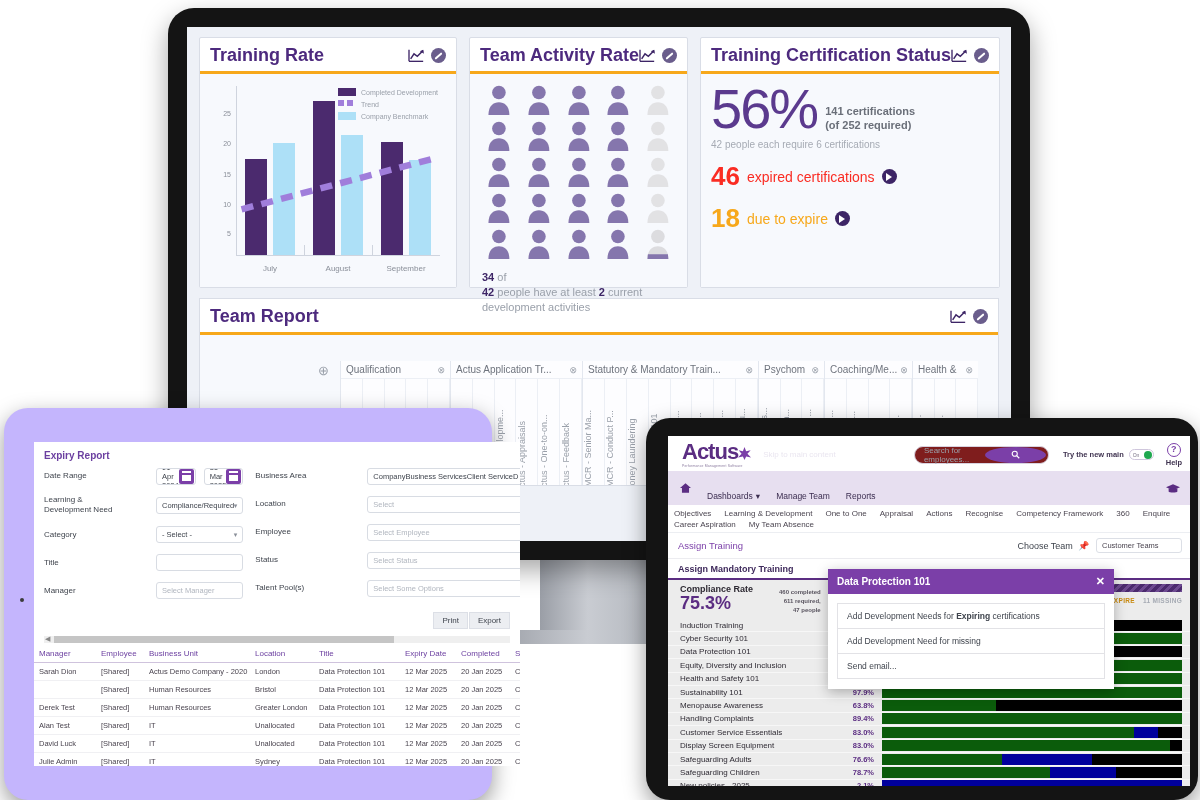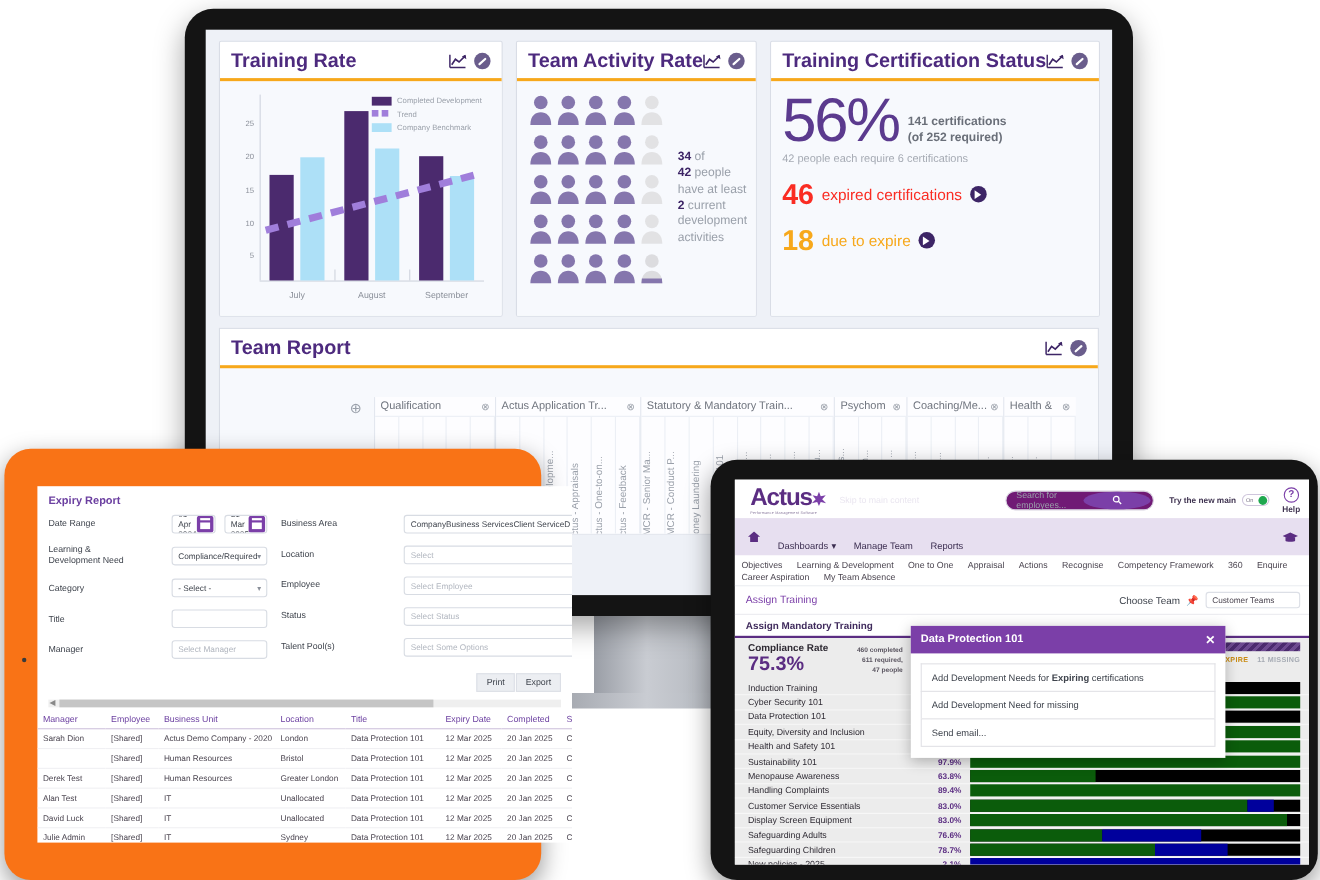--- a/index.html
+++ b/index.html
@@ -95,21 +95,21 @@
   .legend { position: absolute; right: 8px; top: 6px; }
   .legend-row { display: flex; align-items: center; gap: 5px; margin-bottom: 4px; }
   .legend-sw { width: 18px; height: 8px; }
   .legend-sw.dev { background: #4b2a6e; }
   .legend-sw.bench { background: #ade0f7; }
   .legend-sw.trend { background: transparent; display:flex; gap:3px; }
   .legend-sw.trend i { width:6px; height:6px; background:#a07edb; display:block;}
   .legend-txt { font-size: 7px; color: #9aa0aa; white-space: nowrap; }
 
   
-  .ta-wrap { display: flex; gap: 10px; height: 195px; }
+  .ta-wrap { display: flex; gap: 10px; height: 195px; flex-direction: column; }
   .people-grid { display: grid; grid-template-columns: repeat(5, 1fr);
                  gap: 4px 2px; flex: 0 0 63%; align-content: start; padding-top:2px;}
   .person { width: 100%; height: 32px; }
   .ta-text { flex: 1; display: flex; align-items: center; font-size: 11px;
              color: #9aa0aa; line-height: 1.35; padding-left: 2px; }
   .ta-text b { color: #3d2566; }
 
   
   .cert-body { height: 195px; position: relative; }
   .cert-top { display: flex; align-items: flex-start; gap: 8px; }
@@ -157,21 +157,21 @@
                    color: #4d2a7e; font-weight: bold; }
   .dotgrid { position: absolute; left: 140px; top: 144px; display: grid;
              grid-template-columns: repeat(7, 22px); gap: 0; }
   .dot { width: 22px; height: 22px; display: flex; align-items: center; justify-content: center; }
   .dot i { width: 15px; height: 15px; border-radius: 50%; display: block; border:1px solid #e0e3ea;}
 
   
   #laptop {
     position: absolute; left: 4px; top: 408px;
     width: 488px; height: 392px;
-    background: #f97316;
+    background: #c4b5fd;
     border-radius: 24px;
     box-shadow: 0 8px 22px rgba(0,0,0,.4);
   }
   #laptop .bezel-inner {
     position: absolute; left: 30px; top: 34px;
     width: 486px; height: 324px;
     background: #fff; overflow: hidden;
   }
   #laptop .cam { position:absolute; left:16px; top:190px; width:4px; height:4px;
                  border-radius:50%; background:#3b3b3b;}
@@ -228,21 +228,21 @@
   }
   .actus-head { display: flex; align-items: center; padding: 5px 8px 3px 14px; background:#fff;}
   .actus-logo { font-size: 22px; font-weight: bold; color: #5b2d82; letter-spacing:-1px;
                 position: relative; line-height:1; }
   .logo-star { display:inline-block; width:13px; height:13px; position:relative; top:1px;}
   .logo-tag { font-size: 3.4px; color:#8a7a9e; letter-spacing:.2px; margin-top:1px;}
   .skip { font-size: 8px; color: #eae6f0; margin-left: 12px; }
   .search-wrap { margin-left: auto; display: flex; align-items: center; }
   .search-box {
     border: 1px solid #d8d3e0; border-radius: 11px; height: 18px; width: 135px;
-    display: flex; align-items: center; padding: 0 2px 0 9px; background:#701a75;
+    display: flex; align-items: center; padding: 0 2px 0 9px; background:#7f1d1d;
   }
   .search-box span { font-size: 8px; color: #9aa0aa; flex: 1; }
   .search-btn { width: 16px; height: 16px; border-radius: 50%; background: #7b3fa8;
                 display:flex; align-items:center; justify-content:center; }
   .newlook { margin-left: 14px; display:flex; align-items:center; gap:5px; }
   .newlook-t { font-size: 7.5px; color: #3f3350; font-weight:bold;}
   .toggle { width: 25px; height: 11px; border-radius: 6px; border:1px solid #cfc6dc;
             background:#fff; position:relative; display:flex; align-items:center; }
   .toggle b { font-size:5px; color:#7a7486; margin-left:3px; font-weight:normal;}
   .toggle i { position:absolute; right:1px; top:1px; width:8px; height:8px; border-radius:50%;

